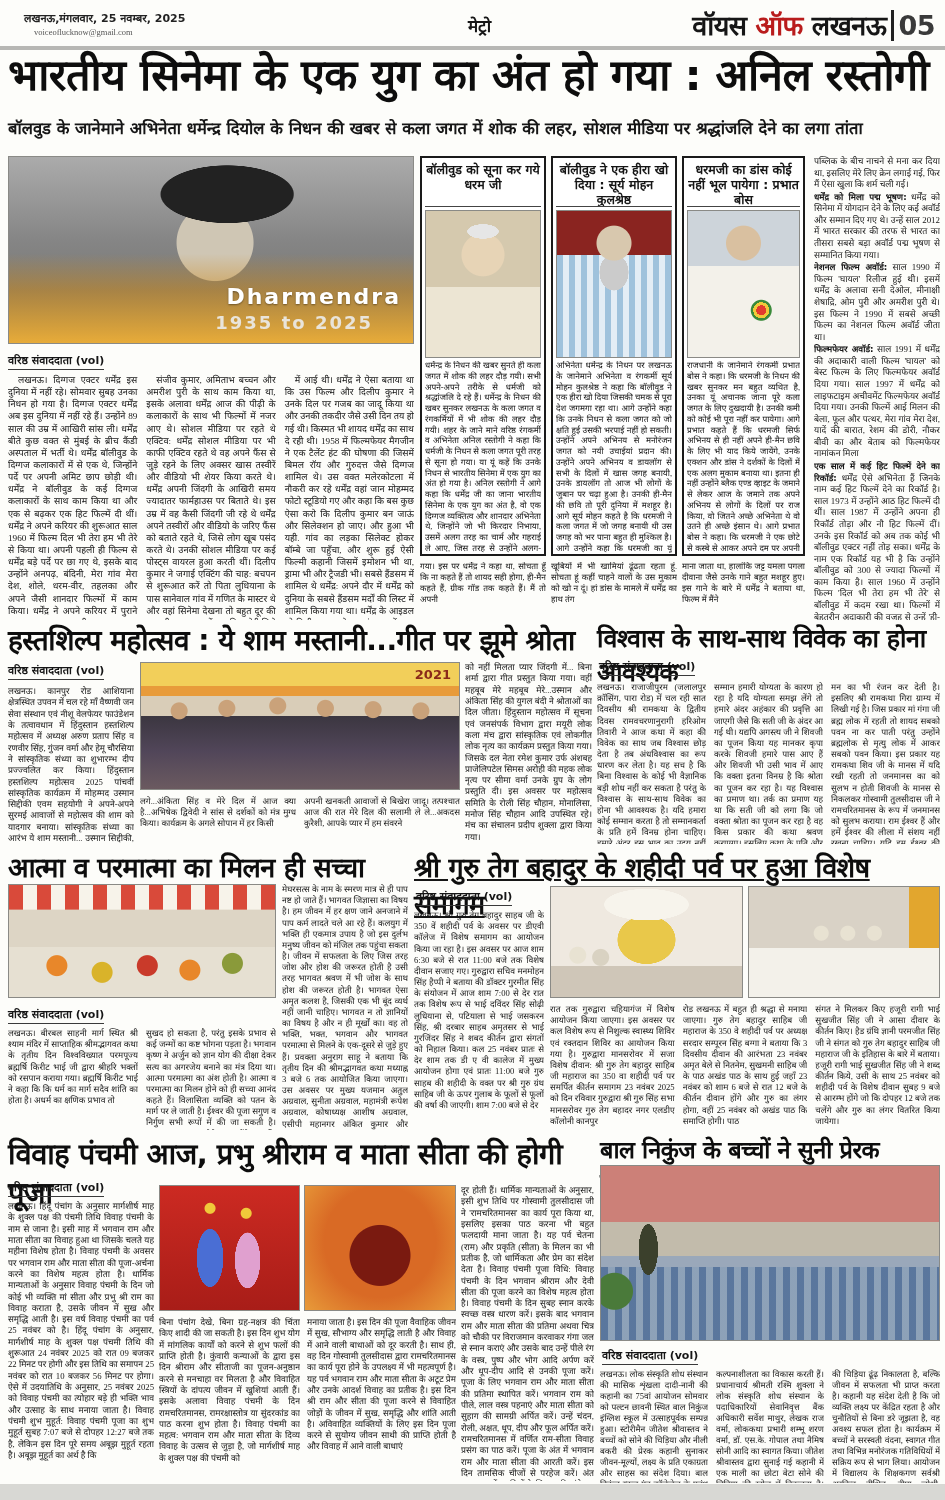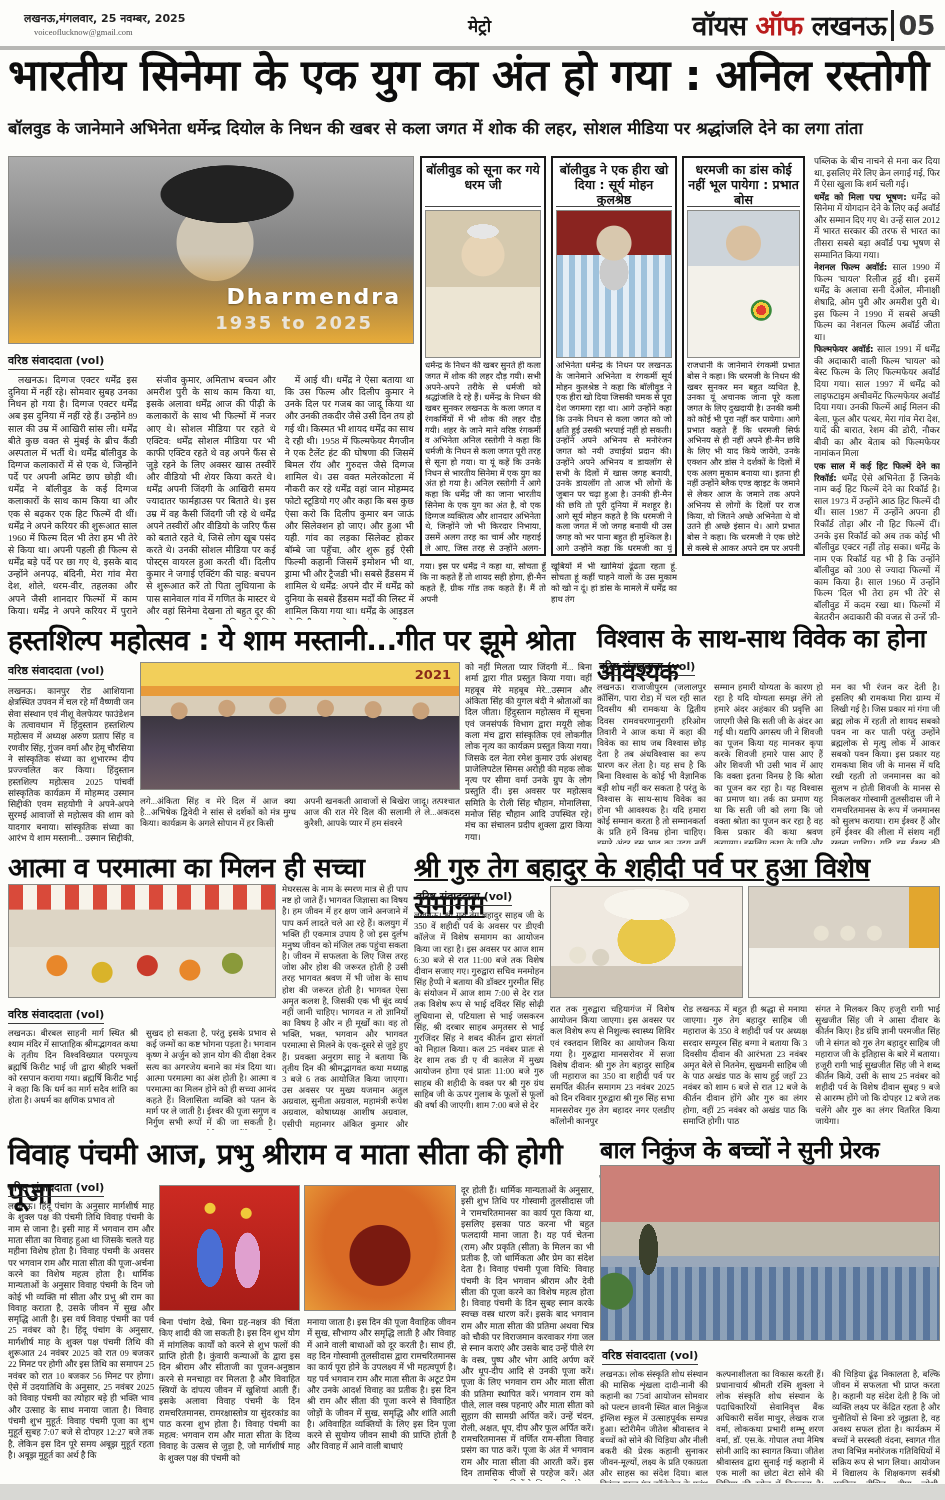--- a/index.html
+++ b/index.html
@@ -228,20 +228,21 @@
     <div class="obit-photo op2"></div>
     <div class="obit-text">अभिनेता धर्मेन्द्र के निधन पर लखनऊ के जानेमाने अभिनेता व रंगकर्मी सूर्य मोहन कुलश्रेष्ठ ने कहा कि बॉलीवुड ने एक हीरा खो दिया जिसकी चमक से पूरा देश जगमगा रहा था। आगे उन्होंने कहा कि उनके निधन से कला जगत को जो क्षति हुई उसकी भरपाई नहीं हो सकती। उन्होंने अपने अभिनय से मनोरंजन जगत को नयी उचाईयां प्रदान की। उन्होंने अपने अभिनय व डायलॉग से सभी के दिलों में खास जगह बनायी, उनके डायलॉग तो आज भी लोगों के जुबान पर चढ़ा हुआ है। उनकी ही-मैन की छवि तो पूरी दुनिया में मशहूर है। आगे सूर्य मोहन कहते है कि धरमजी ने कला जगत में जो जगह बनायी थी उस जगह को भर पाना बहुत ही मुश्किल है। आगे उन्होंने कहा कि धरमजी का यूं अचानक जाना सभी के लिए दुखदायी है। भगवान उनकी आत्मा को शांति प्रदान करे।</div>
   </div>
   <div class="obit-box ob3">
     <div class="obit-head">धरमजी का डांस कोई नहीं भूल पायेगा : प्रभात बोस</div>
     <div class="obit-photo op3"></div>
     <div class="obit-text">राजधानी के जानेमाने रंगकर्मी प्रभात बोस ने कहा। कि धरमजी के निधन की खबर सुनकर मन बहुत व्यथित है, उनका यूं अचानक जाना पूरे कला जगत के लिए दुखदायी है। उनकी कमी को कोई भी पूरा नहीं कर पायेगा। आगे प्रभात कहते हैं कि धरमजी सिर्फ अभिनय से ही नहीं अपने ही-मैन छवि के लिए भी याद किये जायेंगे, उनके एक्शन और डांस ने दर्शकों के दिलों में एक अलग मुकाम बनाया था। इतना ही नहीं उन्होंने ब्लैक एण्ड व्हाइट के जमाने से लेकर आज के जमाने तक अपने अभिनय से लोगों के दिलों पर राज किया, वो जितने अच्छे अभिनेता थे वो उतने ही अच्छे इंसान थे। आगे प्रभात बोस ने कहा। कि धरमजी ने एक छोटे से कस्बे से आकर अपने दम पर अपनी खास जगह बनायी। भगवान उनकी आत्मा को शांति प्रदान करे।</div>
   </div>
   <div class="obit-cont oc1">गया। इस पर धर्मेंद्र ने कहा था, सोचता हूँ कि ना कहते हैं तो शायद सही होगा, ही-मैन कहते हैं, ग्रीक गॉड तक कहते हैं। मैं तो अपनी</div>
   <div class="obit-cont oc2">खूबियों में भी खामियां ढूंढता रहता हूं. सोचता हूं कहीं चाहने वालों के उस मुकाम को खो न दूं। हां डांस के मामले में धर्मेंद्र का हाथ तंग</div>
+  <div class="obit-cont oc3">माना जाता था, हालांकि जट्ट यमला पगला दीवाना जैसे उनके गाने बहुत मशहूर हुए। इस गाने के बारे में धर्मेंद्र ने बताया था, फिल्म में मैंने</div>
 
   <div class="lead-right">
     <p>पब्लिक के बीच नाचने से मना कर दिया था, इसलिए मेरे लिए क्रेन लगाई गई, फिर मैं ऐसा खुला कि शर्म चली गई।</p>
     <p><b>धर्मेंद्र को मिला पद्म भूषण:</b> <span>धर्मेंद्र को सिनेमा में योगदान देने के लिए कई अवॉर्ड और सम्मान दिए गए थे। उन्हें साल 2012 में भारत सरकार की तरफ से भारत का तीसरा सबसे बड़ा अवॉर्ड पद्म भूषण से सम्मानित किया गया।</span></p>
     <p><b>नेशनल फिल्म अवॉर्ड:</b> <span>साल 1990 में फिल्म 'घायल' रिलीज हुई थी। इसमें धर्मेंद्र के अलावा सनी देओल, मीनाक्षी शेषाद्रि, ओम पुरी और अमरीश पुरी थे। इस फिल्म ने 1990 में सबसे अच्छी फिल्म का नेशनल फिल्म अवॉर्ड जीता था।</span></p>
     <p><b>फिल्मफेयर अवॉर्ड:</b> <span>साल 1991 में धर्मेंद्र की अदाकारी वाली फिल्म 'घायल' को बेस्ट फिल्म के लिए फिल्मफेयर अवॉर्ड दिया गया। साल 1997 में धर्मेंद्र को लाइफटाइम अचीवमेंट फिल्मफेयर अवॉर्ड दिया गया। उनकी फिल्में आई मिलन की बेला, फूल और पत्थर, मेरा गांव मेरा देश, यादें की बारात, रेशम की डोरी, नौकर बीवी का और बेताब को फिल्मफेयर नामांकन मिला</span></p>
     <p><b>एक साल में कई हिट फिल्में देने का रिकॉर्ड:</b> <span>धर्मेंद्र ऐसे अभिनेता हैं जिनके नाम कई हिट फिल्में देने का रिकॉर्ड है। साल 1973 में उन्होंने आठ हिट फिल्में दी थीं। साल 1987 में उन्होंने अपना ही रिकॉर्ड तोड़ा और नौ हिट फिल्में दीं। उनके इस रिकॉर्ड को अब तक कोई भी बॉलीवुड एक्टर नहीं तोड़ सका। धर्मेंद्र के नाम एक रिकॉर्ड यह भी है कि उन्होंने बॉलीवुड को 300 से ज्यादा फिल्मों में काम किया है। साल 1960 में उन्होंने फिल्म 'दिल भी तेरा हम भी तेरे' से बॉलीवुड में कदम रखा था। फिल्मों में बेहतरीन अदाकारी की वजह से उन्हें 'ही-मैन' के नाम से जाना जाने लगा।</span></p>
   </div>
 
   <div class="sec-hast">

